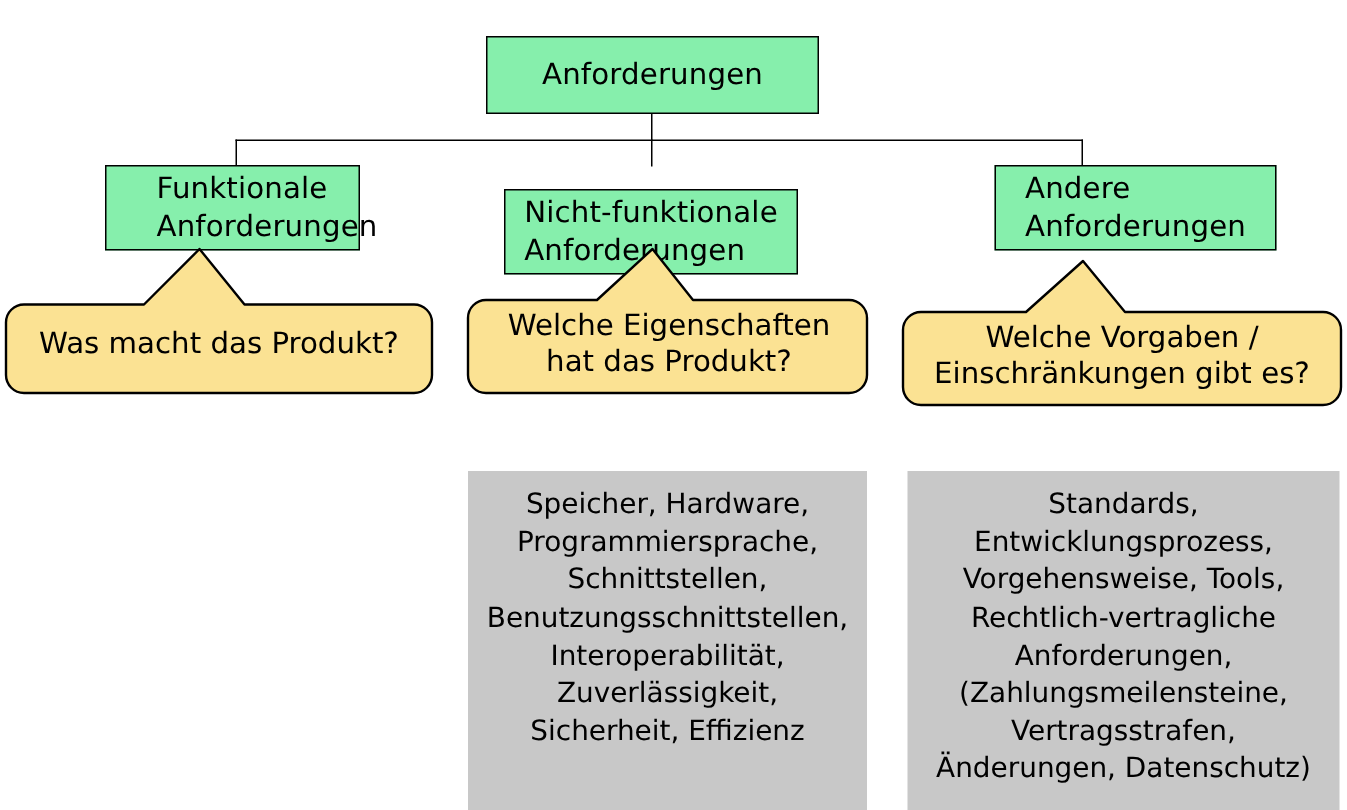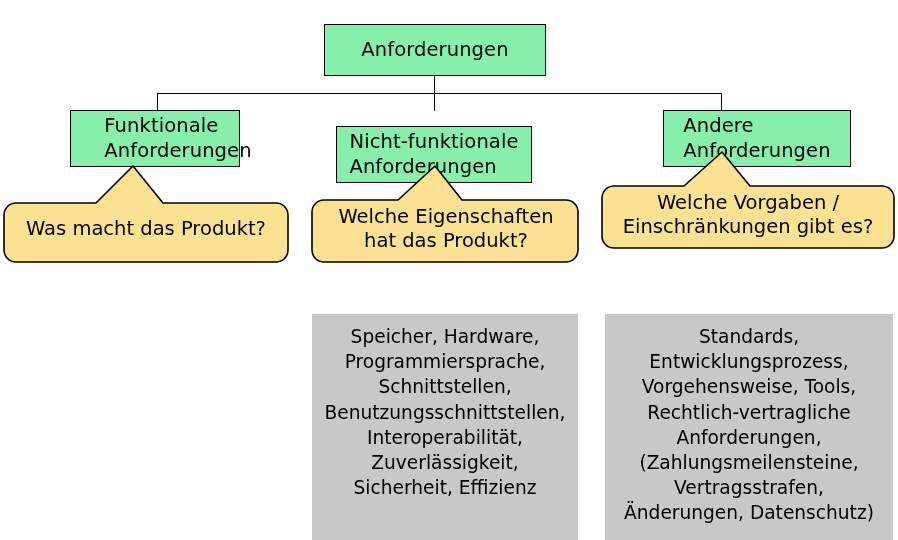--- a/index.html
+++ b/index.html
@@ -78,21 +78,21 @@
     text-align: center;
     color: #000000;
     font-size: 19.5px;
     line-height: 1.25;
     white-space: pre-line;
     font-weight: 400;
   }
 
   #callout-fa  { left: 0px;   top: 162px; width: 292px; height: 104px; }
   #callout-nfa { left: 310px; top: 162px; width: 272px; height: 104px; }
-  #callout-aa  { left: 600px; top: 148px; width: 296px; height: 104px; }
+  #callout-aa  { left: 600px; top: 170px; width: 296px; height: 104px; }
 
   #callout-fa  .callout-text { left: 8px;  top: 34px; width: 276px; height: 66px; }
   #callout-nfa .callout-text { left: 8px;  top: 34px; width: 256px; height: 66px; }
   #callout-aa  .callout-text { left: 6px;  top: 34px; width: 284px; height: 66px; }
 
   
   .gray-panel {
     position: absolute;
     box-sizing: border-box;
     background: #c8c8c8;

